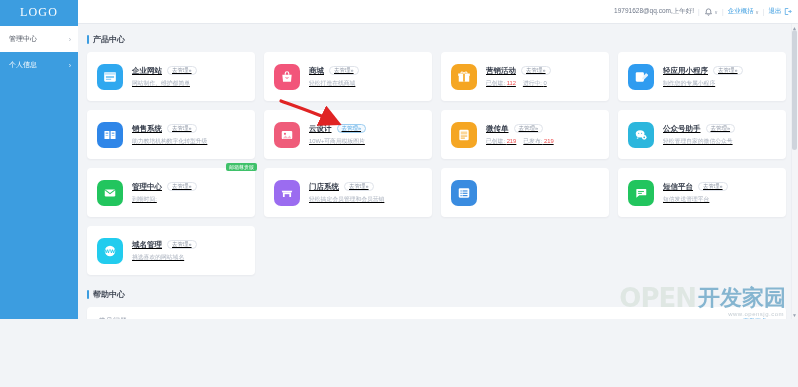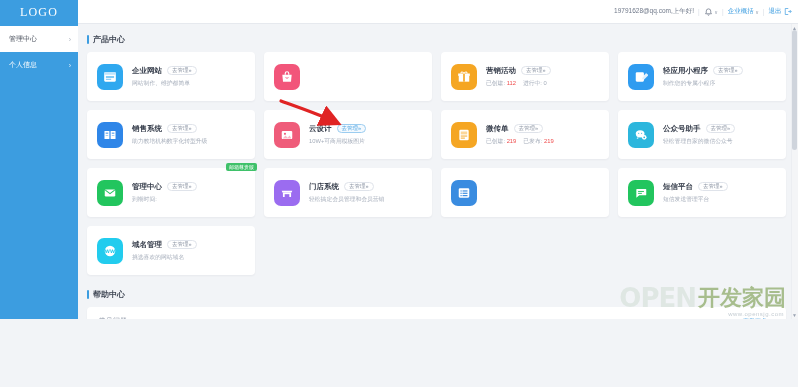--- a/index.html
+++ b/index.html
@@ -44,21 +44,21 @@
                   background: #f4f5f7; border-left: 1px solid #eceef2; }
   .scroll-thumb { position: absolute; top: 6px; right: 1px; width: 5px; height: 120px;
                   background: #cfd4dc; border-radius: 3px; }
   .scroll-arrow { position: absolute; right: 1px; width: 5px; text-align: center;
                   font-size: 5px; color: #9aa3b2; line-height: 6px; }
 
   .section-title { display: flex; align-items: center; gap: 4px; font-size: 8px;
                    color: #3f4654; font-weight: bold; margin-bottom: 7px; }
   .section-title .bar { width: 2px; height: 9px; background: #3c9de0; border-radius: 1px; }
 
-  .grid { display: grid; grid-template-columns: repeat(4, 1fr); gap: 9px 9px; }
+  .grid { display: grid; grid-template-columns: repeat(4, 1fr); gap: 9px 9px; text-decoration: underline; }
 
   .card { position: relative; background: #ffffff; border-radius: 4px; height: 49px;
           display: flex; align-items: center; padding: 0 10px; gap: 9px;
           box-shadow: 0 1px 2px rgba(30,40,60,.05); overflow: visible; }
 
   .card-ico { width: 26px; height: 26px; border-radius: 7px; flex: 0 0 26px;
               display: flex; align-items: center; justify-content: center; }
   .card-ico svg { width: 14px; height: 14px; display: block; }
 
   .card-txt { min-width: 0; flex: 1; }
@@ -92,21 +92,21 @@
 
   
   .anno { position: absolute; left: 0; top: 0; width: 798px; height: 387px;
           pointer-events: none; }
 
   
   .wm { position: absolute; right: 12px; bottom: 6px; display: flex; align-items: center;
         opacity: .45; pointer-events: none; }
   .wm .o { font-size: 26px; font-weight: bold; color: #c9d8cd;
            font-family: "DejaVu Sans", sans-serif; letter-spacing: -1px; margin-left: 24px; }
-  .wm .cn { font-size: 22px; font-weight: bold; color: #4d7c0f; margin-left: 2px; }
+  .wm .cn { font-size: 22px; font-weight: bold; color: #0369a1; margin-left: 2px; }
   .wm-sub { position: absolute; right: 14px; bottom: 2px; font-size: 6px; color: #c4ccd2;
             letter-spacing: .5px; }
 </style>
 </head>
 <body>
 
 <div id="app">
 
   <div class="topbar">
     <div class="logo">LOGO</div>
@@ -182,20 +182,27 @@
         </div>
 
         <div class="card">
           <div class="card-ico" style="background:#f2557a">
             <svg viewBox="0 0 24 24" fill="#fff">
                 <path d="M4 8h16l-1.2 12H5.2L4 8z" fill="#fff"></path>
                 <path d="M9 8V6a3 3 0 0 1 6 0v2" fill="none" stroke="#fff" stroke-width="2"></path>
                 <path d="M9.5 13c.8 1.2 4.2 1.2 5 0" fill="none" stroke="#f2557a" stroke-width="1.6"></path>
               </svg>
           </div>
+          <div class="card-txt">
+            <div class="card-row1">
+              <span class="card-name">商城</span>
+              <span class="pill">去管理»</span>
+            </div>
+            <div class="card-sub">轻松打造在线商城</div>
+          </div>
         </div>
 
         <div class="card">
           <div class="card-ico" style="background:#f5a623">
             <svg viewBox="0 0 24 24" fill="#fff">
                 <rect x="3" y="9" width="18" height="11" fill="#fff"></rect>
                 <rect x="2" y="6" width="20" height="4" fill="#fff"></rect>
                 <rect x="10.6" y="6" width="2.8" height="14" fill="#f5a623"></rect>
                 <path d="M12 6C10 2 6 3 7 6M12 6c2-4 6-3 5 0" fill="none" stroke="#fff" stroke-width="1.8"></path>
               </svg>

